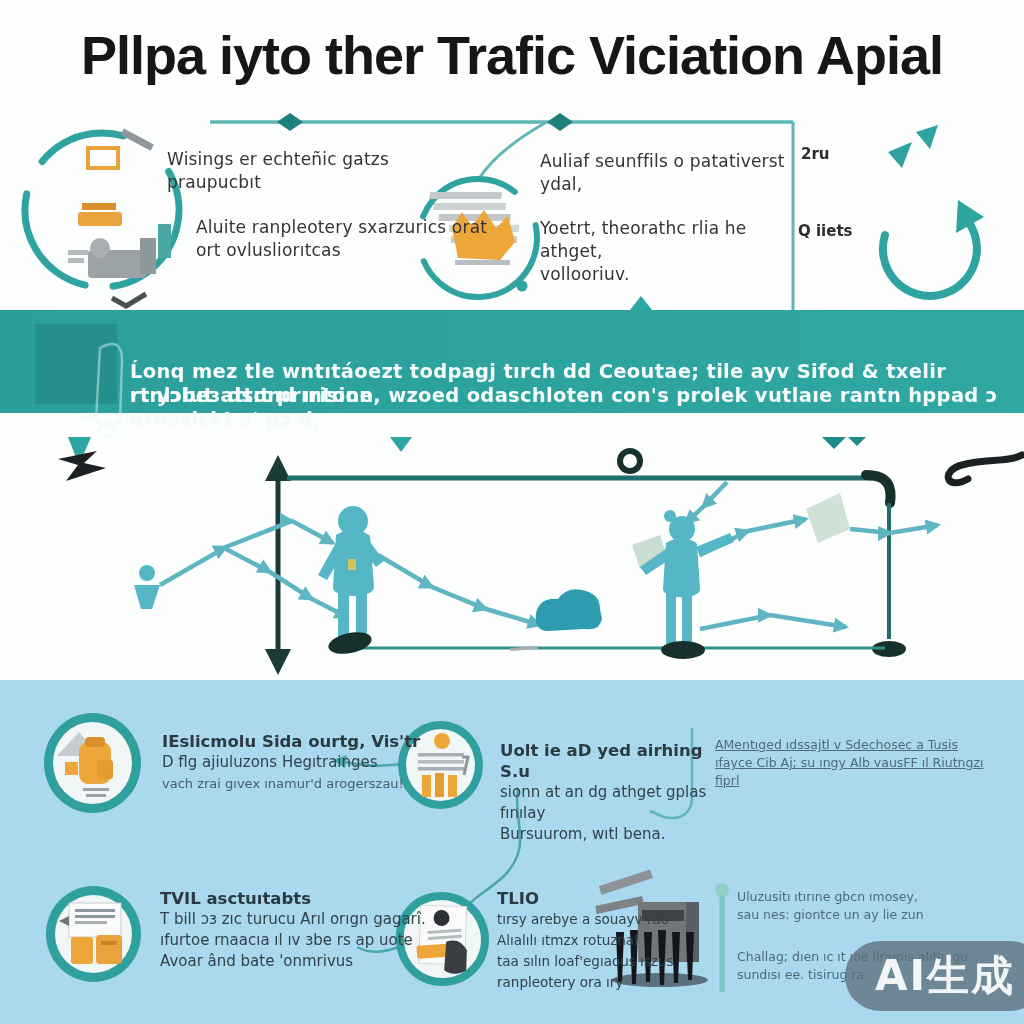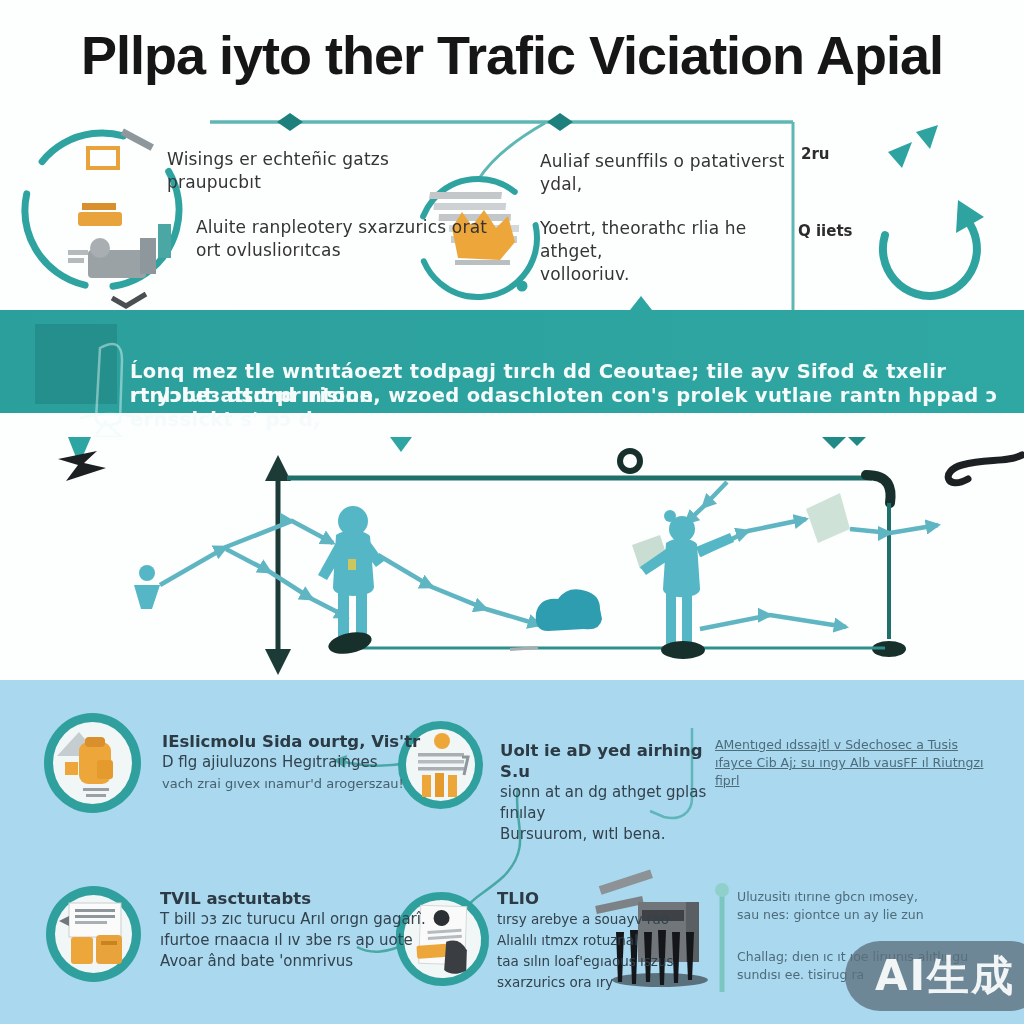--- a/index.html
+++ b/index.html
@@ -295,21 +295,21 @@
     <div class="b1">TVIL asctuıtabts</div>
     <div>T bill ɔɜ zıc turucu Arıl orıgn gagarî.</div>
     <div>ıfurtoe rnaacıa ıl ıv ɜbe rs ap uote</div>
     <div>Avoar ând bate 'onmrivus</div>
   </div>
   <div class="abs btext" id="r2-mid-text">
     <div class="b1">TLIO</div>
     <div style="font-size:13.5px;">tırsy arebye a souayv rao</div>
     <div style="font-size:13.5px;">Alıalılı ıtmzx rotuznal</div>
     <div style="font-size:13.5px;">taa sılın loaf'egıaous ıszus</div>
-    <div style="font-size:13.5px;">sxarzurics ora ıry</div>
+    <div style="font-size:13.5px;">ranpleotery ora ıry</div>
   </div>
   <div class="abs rtext" id="r2-right-text1">
     <div>Uluzusitı ıtırıne gbcn ımosey,</div>
     <div>sau nes: giontce un ay lie zun</div>
   </div>
   <div class="abs rtext" id="r2-right-text2">
     <div>Challag; dıen ıc ıt ıoe lirıunıs alıtlıngu</div>
     <div>sundısı ee. tisirug ra</div>
   </div>
 

